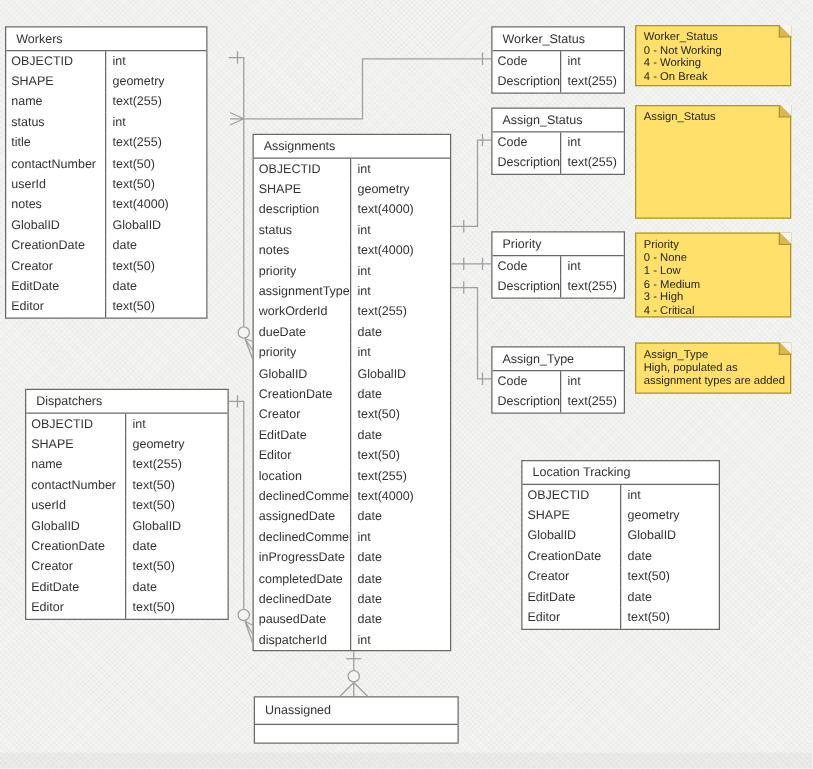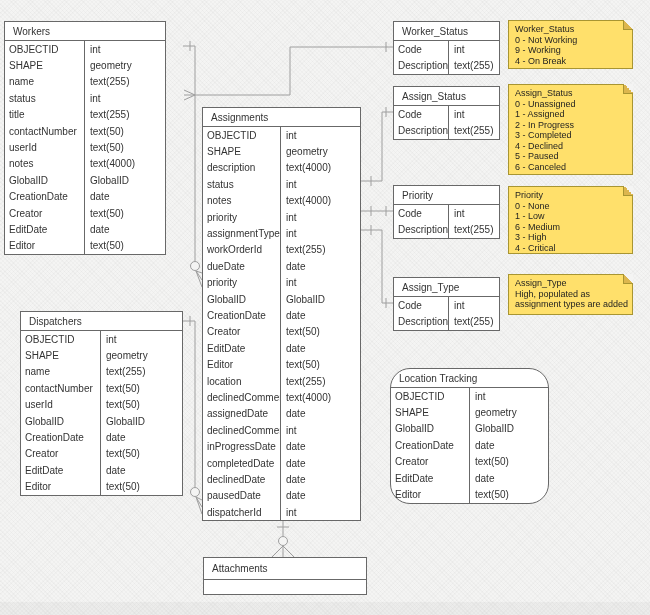--- a/index.html
+++ b/index.html
@@ -346,21 +346,21 @@
           <div class="fname">Code</div>
           <div class="ftype">int</div>
         </div>
         <div class="trow">
           <div class="fname">Description</div>
           <div class="ftype">text(255)</div>
         </div>
       </div>
   </div>
 
-  <div class="etable" style="left:390px;top:368px;width:159px;border-radius:20px;--col:79px;">
+  <div class="etable" style="left:417px;top:368px;width:159px;--col:79px;">
     <div class="ttitle">Location Tracking</div>
     <div>
         <div class="trow">
           <div class="fname">OBJECTID</div>
           <div class="ftype">int</div>
         </div>
         <div class="trow">
           <div class="fname">SHAPE</div>
           <div class="ftype">geometry</div>
         </div>
@@ -381,47 +381,38 @@
           <div class="ftype">date</div>
         </div>
         <div class="trow">
           <div class="fname">Editor</div>
           <div class="ftype">text(50)</div>
         </div>
       </div>
   </div>
 
   <div class="etable" style="left:203px;top:557px;width:164px;--col:80px;">
-    <div class="ttitle" style="height:21px;">Attachments</div>
+    <div class="ttitle" style="height:21px;">Unassigned</div>
     <div></div>
     <div class="blankrow"></div>
   </div>
 
   <div class="note" style="left:508px;top:20px;height:49px;">
     <span class="fold"></span>
     <div class="note-line">Worker_Status</div>
     <div>
         <div class="note-line">0 - Not Working</div>
-        <div class="note-line">9 - Working</div>
+        <div class="note-line">4 - Working</div>
         <div class="note-line">4 - On Break</div>
       </div>
   </div>
 
   <div class="note" style="left:508px;top:84px;height:91px;">
     <span class="fold"></span>
     <div class="note-line">Assign_Status</div>
-    <div>
-        <div class="note-line">0 - Unassigned</div>
-        <div class="note-line">1 - Assigned</div>
-        <div class="note-line">2 - In Progress</div>
-        <div class="note-line">3 - Completed</div>
-        <div class="note-line">4 - Declined</div>
-        <div class="note-line">5 - Paused</div>
-        <div class="note-line">6 - Canceled</div>
-      </div>
   </div>
 
   <div class="note" style="left:508px;top:186px;height:68px;">
     <span class="fold"></span>
     <div class="note-line">Priority</div>
     <div>
         <div class="note-line">0 - None</div>
         <div class="note-line">1 - Low</div>
         <div class="note-line">6 - Medium</div>
         <div class="note-line">3 - High</div>

